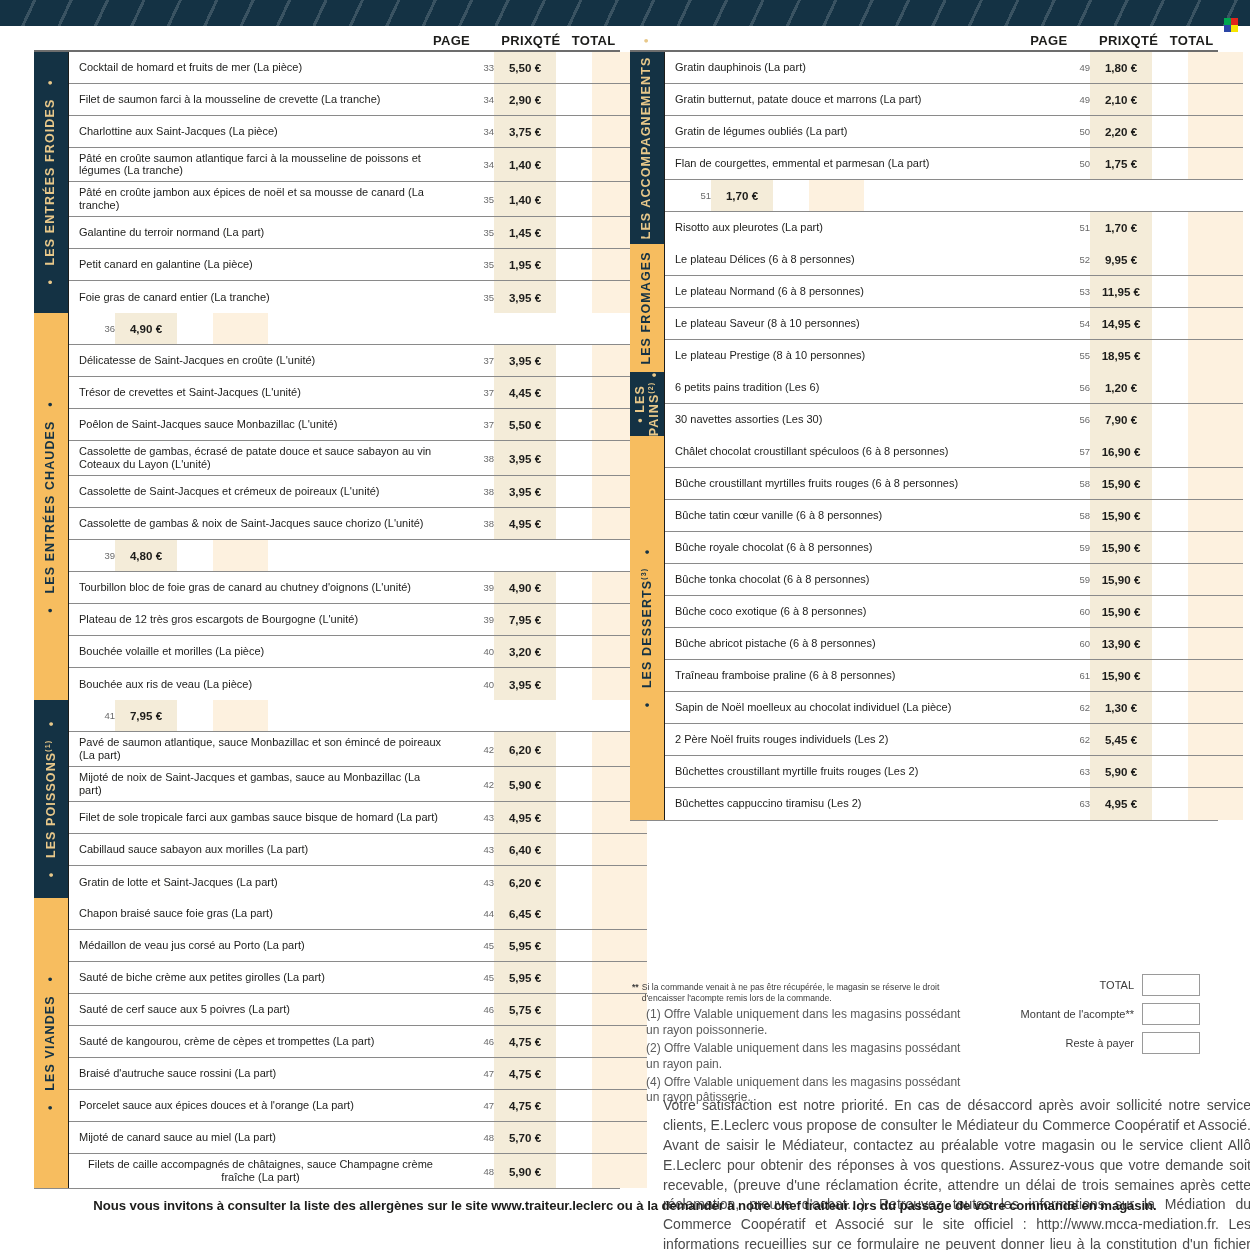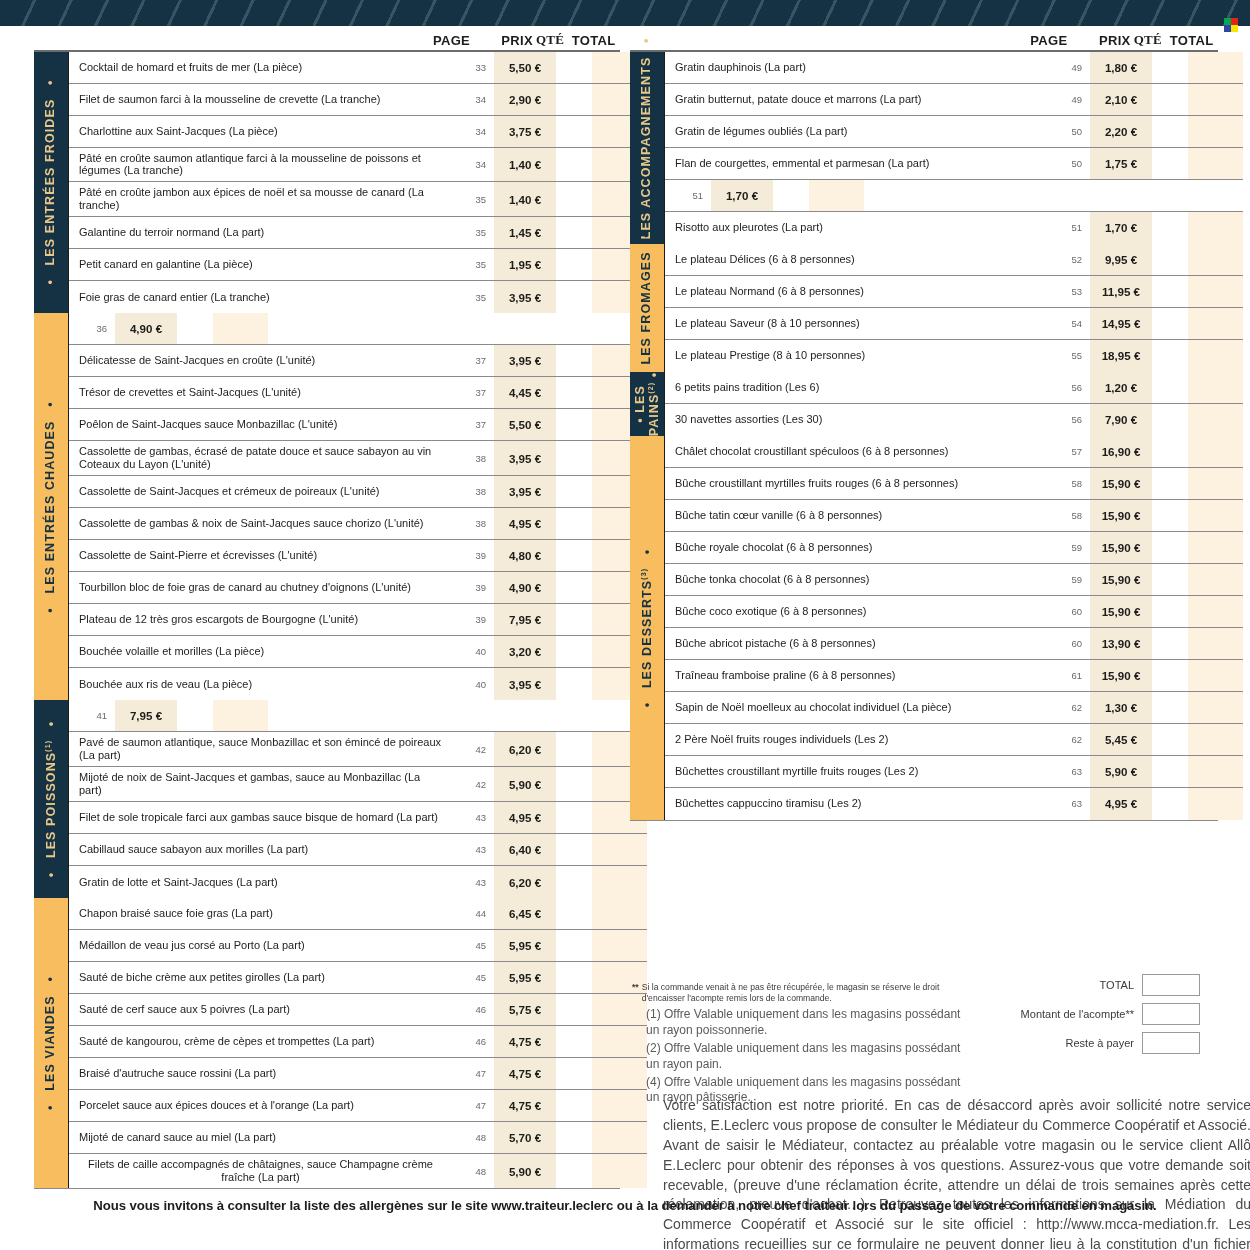--- a/index.html
+++ b/index.html
@@ -48,21 +48,21 @@
   
   .colhead {
     display: flex; align-items: flex-end;
     height: 18px;
     font-size: 13px; font-weight: bold; letter-spacing: 0.3px;
     color: #1d1d1b;
   }
   .ch-spacer { width: 413px; }
   .ch-page  { width: 46px; text-align: center; }
   .ch-prix  { width: 62px; text-align: right; }
-  .ch-qte   { width: 36px; text-align: center; font-family: Liberation Serif, serif; }
+  .ch-qte   { width: 36px; text-align: left; }
   .ch-total { width: 55px; text-align: center; }
 
   .headrule { height: 1.5px; background: #6d6d6d; margin-top: 2px; }
 
   
   .section { display: flex; position: relative; }
 
   .tab {
     width: 34px;
     flex: 0 0 34px;
@@ -103,21 +103,20 @@
     width: 379px; flex: 0 0 379px;
     display: flex; align-items: center;
     padding: 4px 6px 4px 10px;
     font-size: 11px;
     line-height: 1.18;
     color: #1d1d1b;
   }
   .r-page {
     width: 46px; flex: 0 0 46px;
     display: flex; align-items: center; justify-content: flex-end;
-    padding-right: 8px;
     font-size: 9.5px; color: #6a6a6a;
   }
   .r-prix {
     width: 62px; flex: 0 0 62px;
     display: flex; align-items: center; justify-content: center;
     background: #f4ecd9;
     font-size: 11.6px; font-weight: bold; color: #1d1d1b;
     white-space: nowrap;
   }
   .r-qte {
@@ -321,21 +320,20 @@
               <div class="r-total"></div>
             </div>
             <div class="row">
               <div class="r-name">Cassolette de gambas &amp; noix de Saint-Jacques sauce chorizo (L'unité)</div>
               <div class="r-page">38</div>
               <div class="r-prix">4,95 €</div>
               <div class="r-qte"></div>
               <div class="r-total"></div>
             </div>
             <div class="row">
-              <div class="r-name">Cassolette de Saint-Pierre et écrevisses (L'unité)</div>
               <div class="r-page">39</div>
               <div class="r-prix">4,80 €</div>
               <div class="r-qte"></div>
               <div class="r-total"></div>
             </div>
             <div class="row">
               <div class="r-name">Tourbillon bloc de foie gras de canard au chutney d'oignons (L'unité)</div>
               <div class="r-page">39</div>
               <div class="r-prix">4,90 €</div>
               <div class="r-qte"></div>

